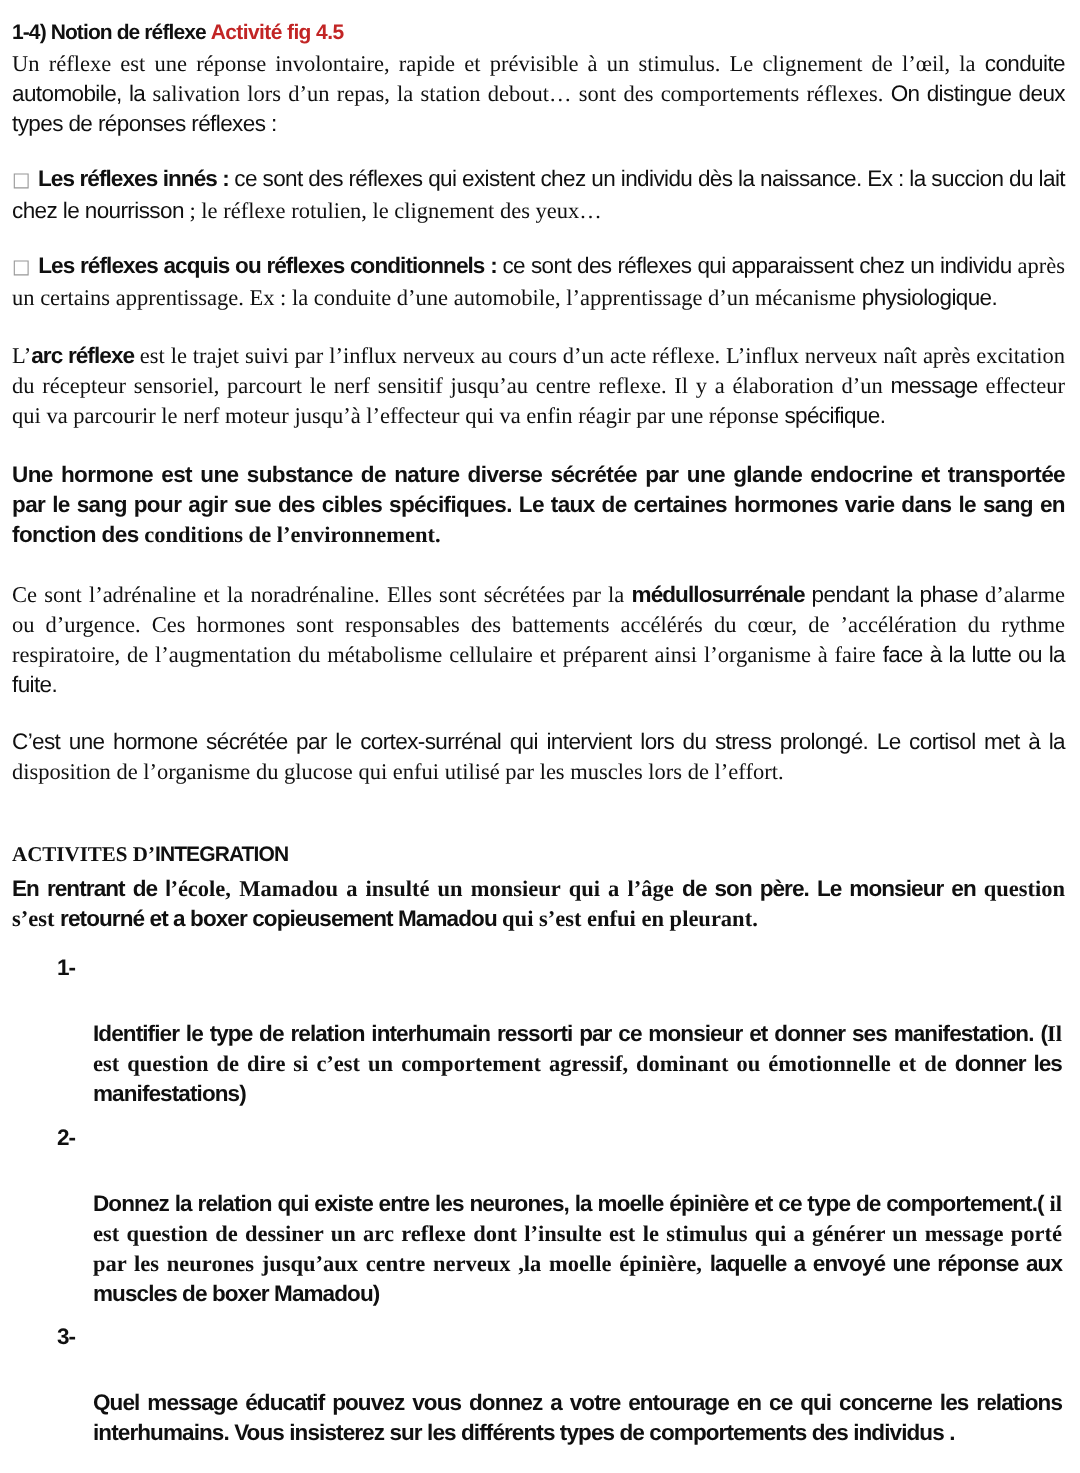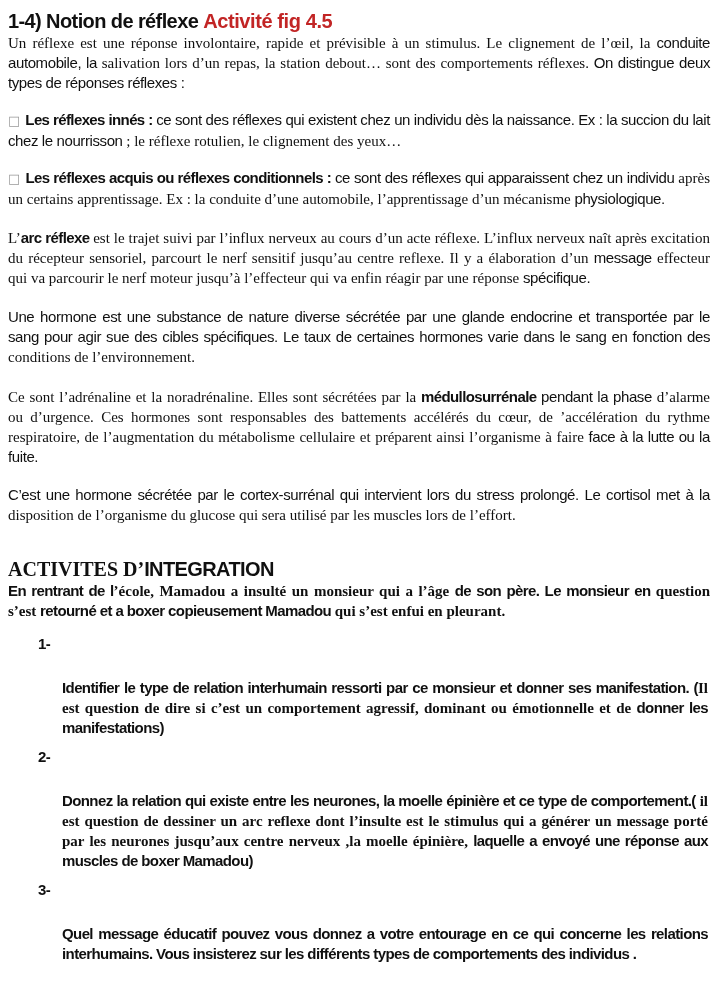--- a/index.html
+++ b/index.html
@@ -7,21 +7,21 @@
   body {
     width:720px; height:982px; overflow:hidden;
     font-family:"Liberation Sans", sans-serif;
     color:var(--text-color, #101010);
     -webkit-font-smoothing:antialiased;
   }
   .doc { padding:11px 10px 0 8px; width:720px; }
 
   .block { font-size:15px; line-height:20px; }
   .para, .bullet { text-align:justify; }
-  .heading { font-weight:bold; font-size:20px; line-height:20px; letter-spacing:-0.5px; }
+  .heading { font-weight:bold; font-size:14px; line-height:20px; letter-spacing:-0.5px; }
 
   
   .r-sa  { font-family:"Liberation Sans", sans-serif; letter-spacing:-0.4px; }
   .r-sb  { font-family:"Liberation Sans", sans-serif; font-weight:bold; letter-spacing:-0.6px; }
   .r-se  { font-family:"Liberation Serif", serif; letter-spacing:0; }
   .r-seb { font-family:Liberation Serif, serif; font-weight:bold; letter-spacing:0; }
   .r-sr  { font-family:"Liberation Sans", sans-serif; letter-spacing:-0.4px; color:var(--accent-red,#c22525); }
 
   .tofu {
     font-family:"DejaVu Sans", sans-serif;
@@ -29,21 +29,21 @@
     font-size:13px; margin-right:5px; font-weight:400; letter-spacing:0;
   }
 
   
   [data-name="section-1-4-heading"]   { margin-bottom:2px; }
   [data-name="reflex-intro-para"]     { margin-bottom:17px; }
   [data-name="innate-reflex-bullet"]  { margin-bottom:17px; }
   [data-name="acquired-reflex-bullet"]{ margin-bottom:19px; }
   [data-name="arc-reflexe-para"]      { margin-bottom:19px; }
   [data-name="hormones-heading"]      { margin-bottom:0; }
-  [data-name="hormones-para"]         { margin-bottom:20px; }
+  [data-name="hormones-para"]         { margin-bottom:20px;font-weight:bold; }
   [data-name="catecholamines-heading"]{ margin-bottom:0; }
   [data-name="catecholamines-para"]   { margin-bottom:18px; }
   [data-name="cortisol-heading"]      { margin-bottom:0; }
   [data-name="cortisol-para"]         { margin-bottom:34px; }
   [data-name="activities-heading"]    { margin-bottom:2px; }
   [data-name="activities-intro-para"] { margin-bottom:13px; }
 
   .list { display:flex; padding-left:30px; margin-bottom:9px; }
   .list .marker { flex:0 0 24px; font-size:15px; }
   .list .list-text { flex:1 1 auto; text-align:justify; padding-right:2px;margin-top:44px; }
@@ -53,21 +53,21 @@
 
 <div class="doc" data-name="document-page">
   <div data-name="document-body">
       <div class="block heading" data-name="section-1-4-heading"><span class="r-sb" data-name="text-run">1-4) Notion de réflexe  </span><span class="r-sr" data-name="text-run">Activité fig 4.5</span></div>
       <div class="block para" data-name="reflex-intro-para"><span class="r-se" data-name="text-run">Un réflexe est une réponse involontaire, rapide et prévisible à un stimulus. Le clignement de l’œil, la </span><span class="r-sa" data-name="text-run">conduite automobile, la </span><span class="r-se" data-name="text-run">salivation lors d’un repas, la station debout… sont des comportements réflexes. </span><span class="r-sa" data-name="text-run">On distingue deux types de réponses réflexes :</span></div>
       <div class="block bullet" data-name="innate-reflex-bullet"><span class="tofu" data-name="missing-glyph-box-icon">□</span><span class="r-sb" data-name="text-run">Les réflexes innés : </span><span class="r-sa" data-name="text-run">ce sont des réflexes qui existent chez un individu dès la naissance. Ex : la succion du lait chez le nourrisson</span><span class="r-se" data-name="text-run"> ; le réflexe rotulien, le clignement des yeux…</span></div>
       <div class="block bullet" data-name="acquired-reflex-bullet"><span class="tofu" data-name="missing-glyph-box-icon">□</span><span class="r-sb" data-name="text-run">Les réflexes acquis ou réflexes conditionnels : </span><span class="r-sa" data-name="text-run">ce sont des réflexes qui apparaissent chez un individu </span><span class="r-se" data-name="text-run">après un certains apprentissage. Ex : la conduite d’une automobile, l’apprentissage d’un mécanisme </span><span class="r-sa" data-name="text-run">physiologique.</span></div>
       <div class="block para" data-name="arc-reflexe-para"><span class="r-se" data-name="text-run">L’</span><span class="r-sb" data-name="text-run">arc réflexe </span><span class="r-se" data-name="text-run">est le trajet suivi par l’influx nerveux au cours d’un acte réflexe. L’influx nerveux naît après excitation du récepteur sensoriel, parcourt le nerf sensitif jusqu’au centre reflexe. Il y a élaboration d’un </span><span class="r-sa" data-name="text-run">message </span><span class="r-se" data-name="text-run">effecteur qui va parcourir le nerf moteur jusqu’à l’effecteur qui va enfin réagir par une réponse </span><span class="r-sa" data-name="text-run">spécifique.</span></div>
       <div class="block para" data-name="hormones-para"><span class="r-sa" data-name="text-run"> Une hormone est une substance de nature diverse sécrétée par une glande endocrine et transportée par le sang pour agir sue des cibles spécifiques. Le taux de certaines hormones varie dans le sang en fonction des </span><span class="r-se" data-name="text-run">conditions de l’environnement.</span></div>
       <div class="block para" data-name="catecholamines-para"><span class="r-se" data-name="text-run">Ce sont l’adrénaline et la noradrénaline. Elles sont sécrétées par la </span><span class="r-sb" data-name="text-run">médullosurrénale </span><span class="r-sa" data-name="text-run">pendant la phase </span><span class="r-se" data-name="text-run">d’alarme ou d’urgence. Ces hormones sont responsables des battements accélérés du cœur, de ’accélération du rythme respiratoire, de l’augmentation du métabolisme cellulaire et préparent ainsi l’organisme à faire </span><span class="r-sa" data-name="text-run">face à la lutte ou la fuite.</span></div>
-      <div class="block para" data-name="cortisol-para"><span class="r-sa" data-name="text-run">C’est une hormone sécrétée par le cortex-surrénal qui intervient lors du stress prolongé. Le cortisol met à la </span><span class="r-se" data-name="text-run">disposition de l’organisme du glucose qui sera utilisé par les muscles lors de l’effort.</span></div>
+      <div class="block para" data-name="cortisol-para"><span class="r-sa" data-name="text-run">C’est une hormone sécrétée par le cortex-surrénal qui intervient lors du stress prolongé. Le cortisol met à la </span><span class="r-se" data-name="text-run">disposition de l’organisme du glucose qui enfui utilisé par les muscles lors de l’effort.</span></div>
       <div class="block heading" data-name="activities-heading"><span class="r-seb" data-name="text-run">ACTIVITES D’</span><span class="r-sb" data-name="text-run">INTEGRATION</span></div>
       <div class="block para" data-name="activities-intro-para"><span class="r-sb" data-name="text-run">En rentrant de l</span><span class="r-seb" data-name="text-run">’école, Mamadou a insulté un monsieur qui a l’âge </span><span class="r-sb" data-name="text-run">de son père. Le monsieur en </span><span class="r-seb" data-name="text-run">question s’est </span><span class="r-sb" data-name="text-run">retourné et a boxer copieusement Mamadou </span><span class="r-seb" data-name="text-run">qui s’est enfui en pleurant.</span></div>
       <div class="block list" data-name="question-1">
         <span class="marker r-sb" data-name="list-marker">1-</span>
         <div class="list-text" data-name="list-item-text"><span class="r-sb" data-name="text-run">Identifier le type de relation interhumain ressorti par ce monsieur et donner ses manifestation. (</span><span class="r-seb" data-name="text-run">Il est question de dire si c’est un comportement agressif, dominant ou émotionnelle et de </span><span class="r-sb" data-name="text-run">donner les manifestations)</span></div>
       </div>
       <div class="block list" data-name="question-2">
         <span class="marker r-sb" data-name="list-marker">2-</span>
         <div class="list-text" data-name="list-item-text"><span class="r-sb" data-name="text-run">Donnez la relation qui existe entre les neurones, la moelle épinière et ce type de comportement.( </span><span class="r-seb" data-name="text-run">il est question de dessiner un arc reflexe dont  l’insulte est le stimulus qui a générer un message porté par les neurones jusqu’aux centre nerveux ,la moelle épinière, </span><span class="r-sb" data-name="text-run">laquelle a envoyé une réponse aux muscles de boxer Mamadou)</span></div>
       </div>

